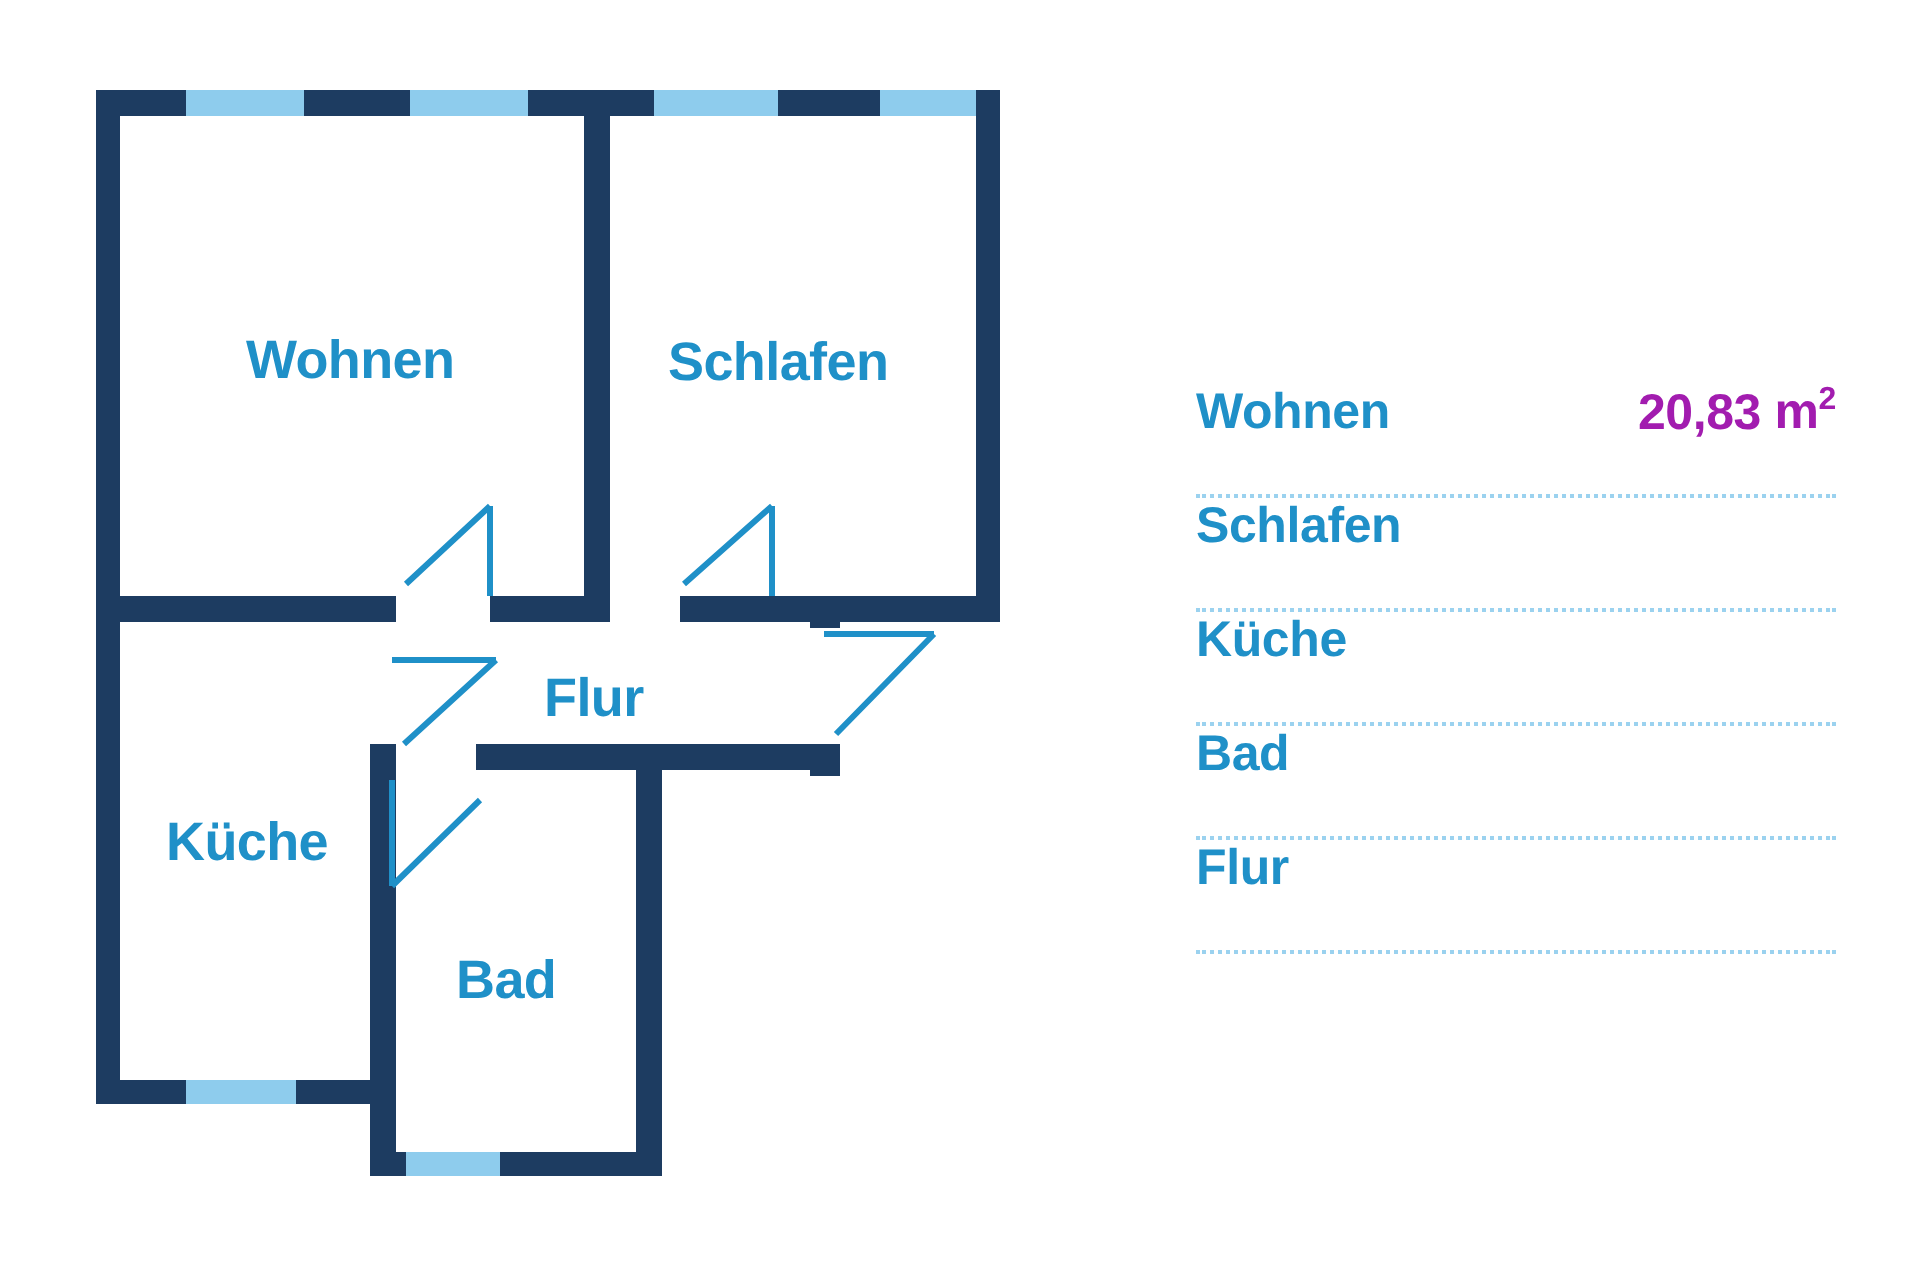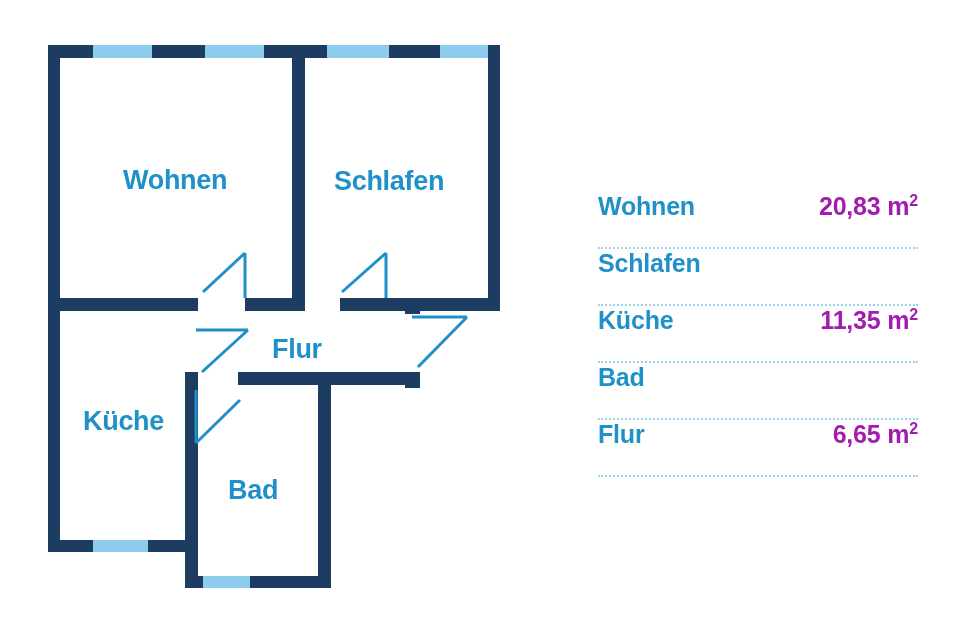--- a/index.html
+++ b/index.html
@@ -87,24 +87,22 @@
   <div id="legend">
     <div class="leg-row">
       <span class="leg-name">Wohnen</span>
       <span class="leg-val"><span>20,83</span> <span>m<sup>2</sup></span></span>
     </div>
     <div class="leg-row">
       <span class="leg-name">Schlafen</span>
     </div>
     <div class="leg-row">
       <span class="leg-name">Küche</span>
-      <span class="leg-val"><span>11,35</span> <span>m<sup>2</sup></span></span>
     </div>
     <div class="leg-row">
       <span class="leg-name">Bad</span>
     </div>
     <div class="leg-row">
       <span class="leg-name">Flur</span>
-      <span class="leg-val"><span>6,65</span> <span>m<sup>2</sup></span></span>
     </div>
   </div>
 
 </div>
 
 </body></html>

